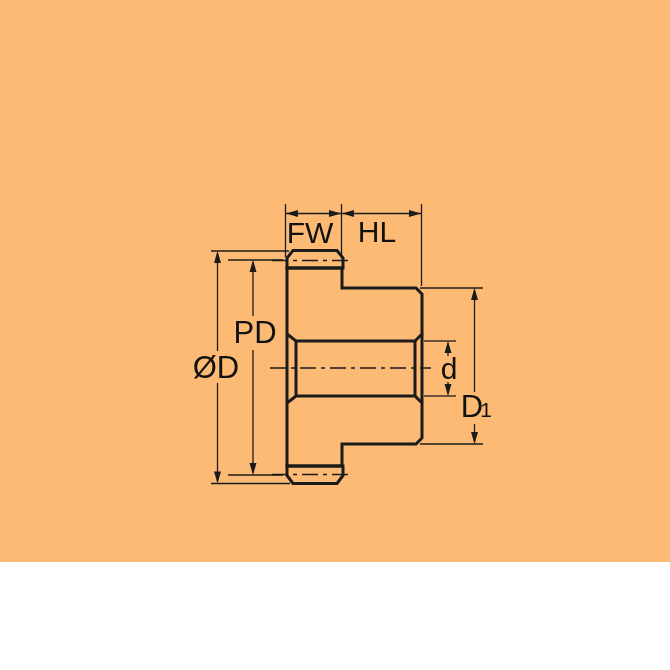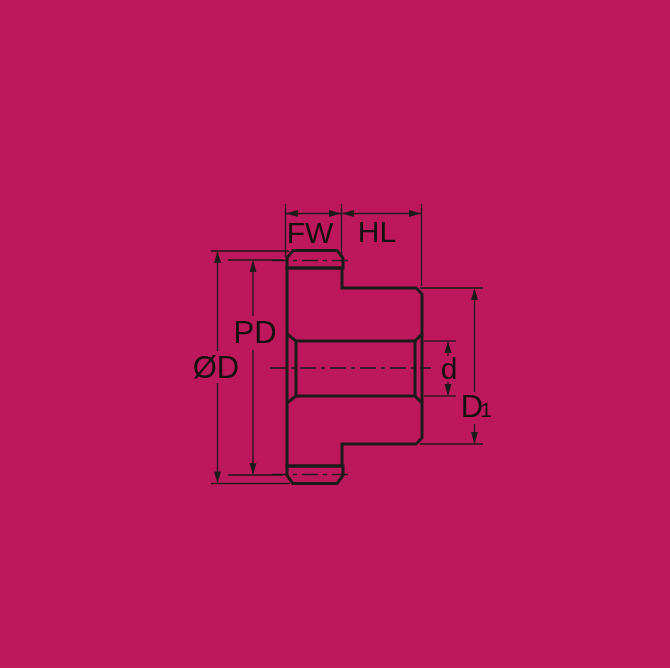--- a/index.html
+++ b/index.html
@@ -1,20 +1,20 @@
 <!DOCTYPE html>
 <html><head>
 <meta charset="utf-8">
 <style>
   html, body { margin: 0; padding: 0; background: #ffffff; }
   .stage {
     position: relative;
     width: 670px;
-    height: 668px;
-    background: #be185d;
+    height: 562px;
+    background: #fdba74;
     overflow: hidden;
     font-family: "Liberation Sans", sans-serif;
   }
   svg { display: block; }
   .thin  { stroke: #1b1b1b; stroke-width: 1.3; fill: none; }
   .thick { stroke: #1b1b1b; stroke-width: 3;   fill: none; stroke-linejoin: miter; }
   .cl    { stroke: #1b1b1b; stroke-width: 1.3; fill: none; stroke-dasharray: 16 5 4 5; }
   .arrow { fill: #1b1b1b; stroke: none; }
   .lbl     { font-family: "Liberation Sans", sans-serif; font-size: 30px; fill: #111111; }
   .lbl-lg  { font-family: "Liberation Sans", sans-serif; font-size: 31px; fill: #111111; }

